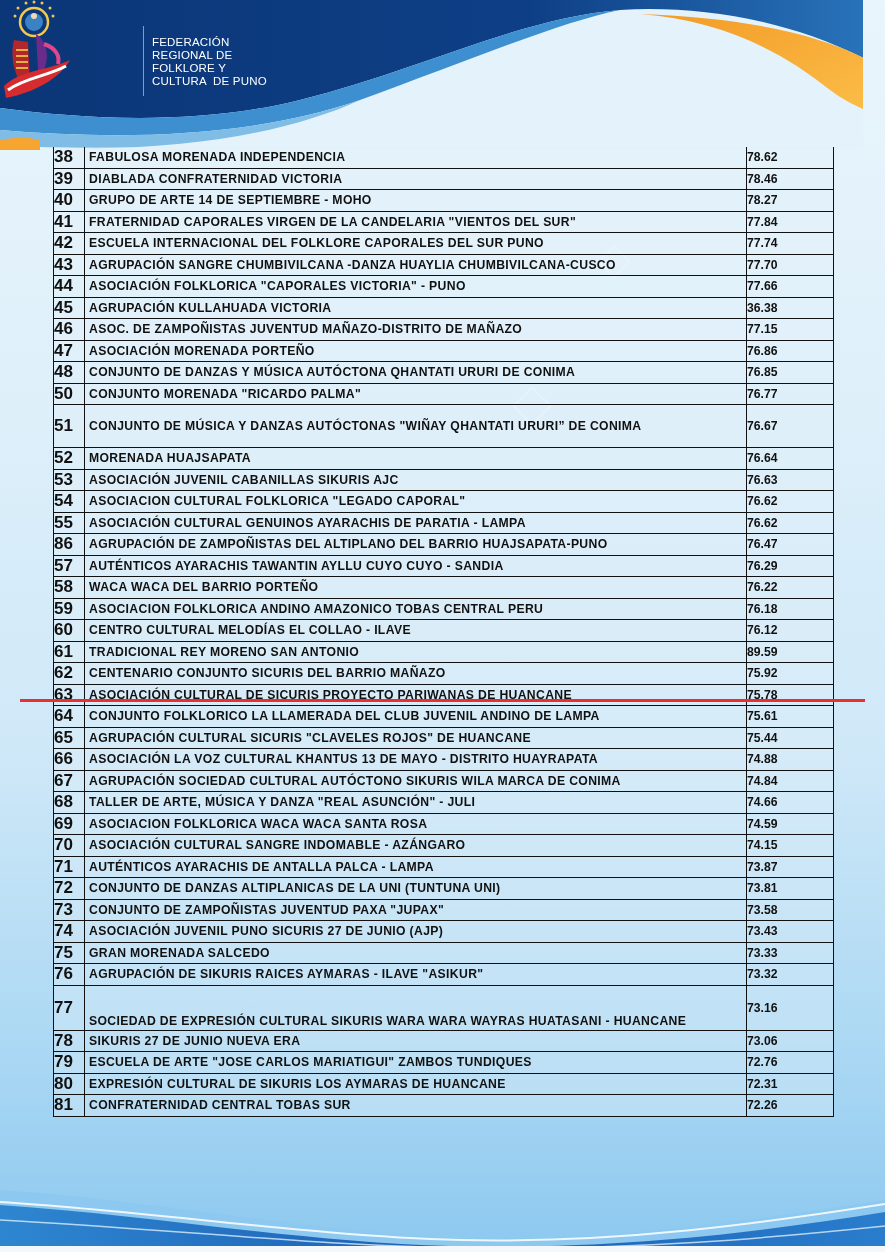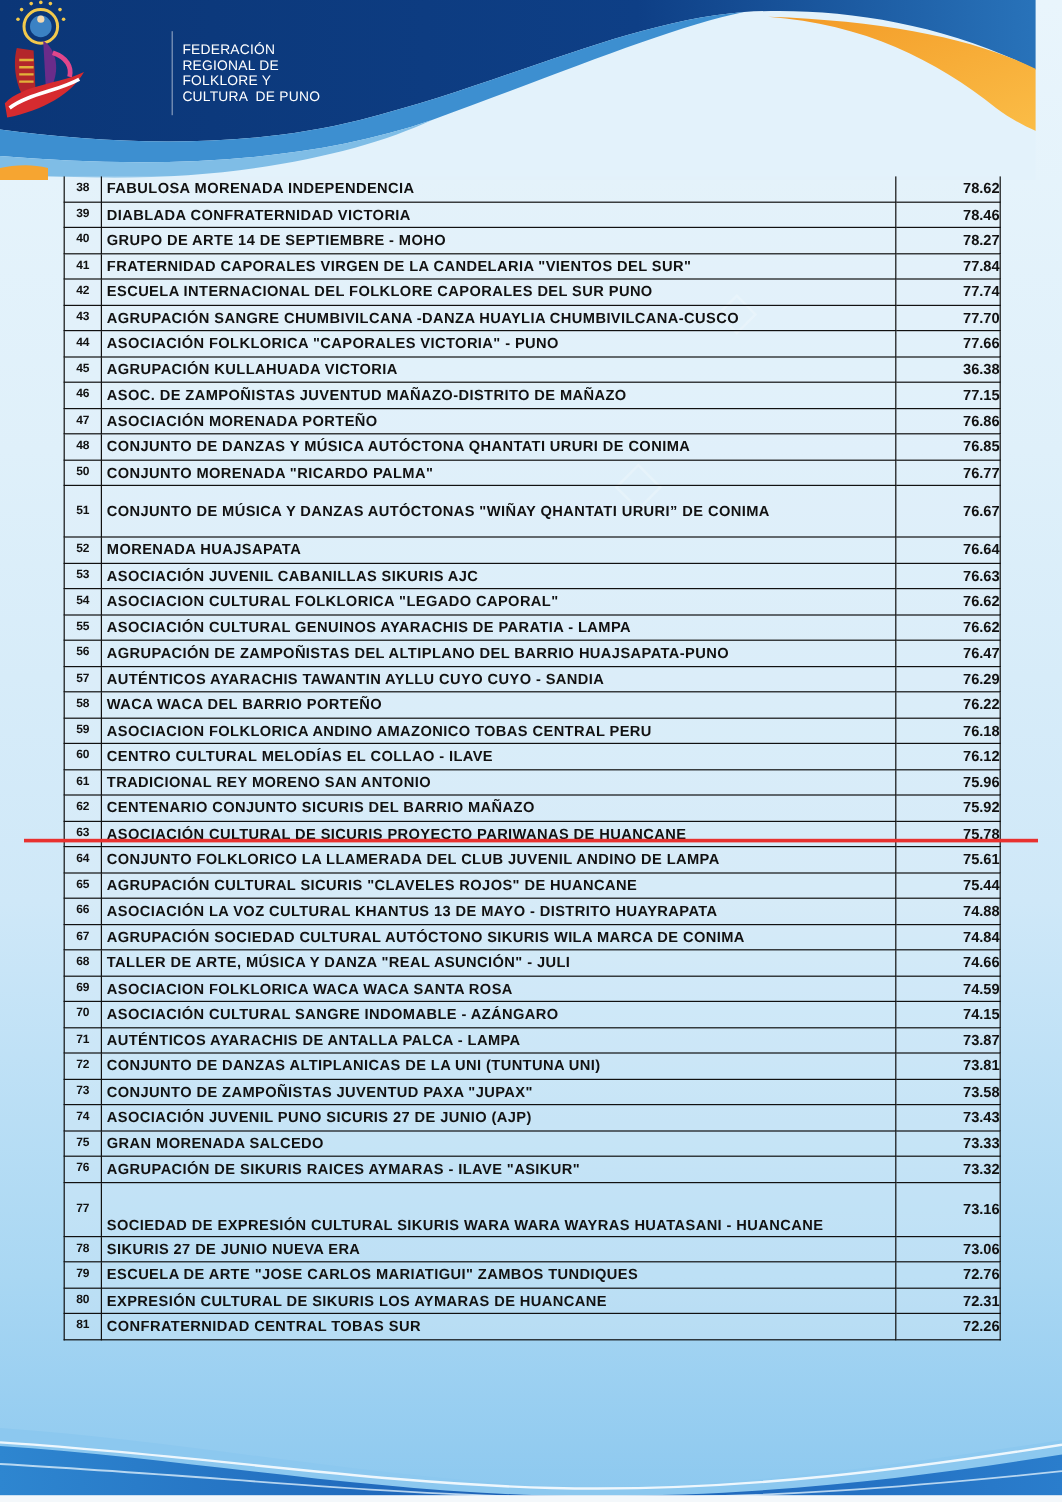--- a/index.html
+++ b/index.html
@@ -31,23 +31,23 @@
       position: absolute; left: 53px; top: 147px; width: 781px;
       border-collapse: collapse;
       font-family: "Liberation Sans", sans-serif;
       font-weight: bold; font-size: 12.2px; color: #111;
       letter-spacing: 0.35px;
     }
     .results-table td {
       border: 1.5px solid #111; padding: 0; height: 20.5px; line-height: 14px;
       background: rgba(225, 240, 250, 0.35);
     }
-    .results-table td.rank { width: 30px; text-align: center; font-size: 10px; letter-spacing: 0; }
+    .results-table td.rank { width: 30px; text-align: left; font-size: 17px; letter-spacing: 0; }
     .results-table td.name { padding-left: 4px; white-space: nowrap; }
-    .results-table td.score { width: 86px; text-align: right; letter-spacing: 0; }
+    .results-table td.score { width: 86px; text-align: left; letter-spacing: 0; }
     .results-table tr.tall td { height: 42px; }
     .results-table tr.tall77 td.name { vertical-align: bottom; padding-bottom: 2px; }
     .results-table tr.first td { border-top: none; }
     .results-table tr.first td.rank, .results-table tr.first td.name { border-top: none; }
 
     .cutoff-line {
       position: absolute; left: 20px; top: 699px; width: 845px; height: 3px; background: #e8312f;
     }
   </style>
 </head>
@@ -186,21 +186,21 @@
         <td class="rank">54</td>
         <td class="name">ASOCIACION CULTURAL FOLKLORICA "LEGADO CAPORAL"</td>
         <td class="score">76.62</td>
       </tr>
     <tr>
         <td class="rank">55</td>
         <td class="name">ASOCIACIÓN CULTURAL GENUINOS AYARACHIS DE PARATIA - LAMPA</td>
         <td class="score">76.62</td>
       </tr>
     <tr>
-        <td class="rank">56</td>
+        <td class="rank">86</td>
         <td class="name">AGRUPACIÓN DE ZAMPOÑISTAS DEL ALTIPLANO DEL BARRIO HUAJSAPATA-PUNO</td>
         <td class="score">76.47</td>
       </tr>
     <tr>
         <td class="rank">57</td>
         <td class="name">AUTÉNTICOS AYARACHIS TAWANTIN AYLLU CUYO CUYO - SANDIA</td>
         <td class="score">76.29</td>
       </tr>
     <tr>
         <td class="rank">58</td>
@@ -213,21 +213,21 @@
         <td class="score">76.18</td>
       </tr>
     <tr>
         <td class="rank">60</td>
         <td class="name">CENTRO CULTURAL MELODÍAS EL COLLAO - ILAVE</td>
         <td class="score">76.12</td>
       </tr>
     <tr>
         <td class="rank">61</td>
         <td class="name">TRADICIONAL REY MORENO SAN ANTONIO</td>
-        <td class="score">75.96</td>
+        <td class="score">89.59</td>
       </tr>
     <tr>
         <td class="rank">62</td>
         <td class="name">CENTENARIO CONJUNTO SICURIS DEL BARRIO MAÑAZO</td>
         <td class="score">75.92</td>
       </tr>
     <tr>
         <td class="rank">63</td>
         <td class="name">ASOCIACIÓN CULTURAL DE SICURIS PROYECTO PARIWANAS DE HUANCANE</td>
         <td class="score">75.78</td>

